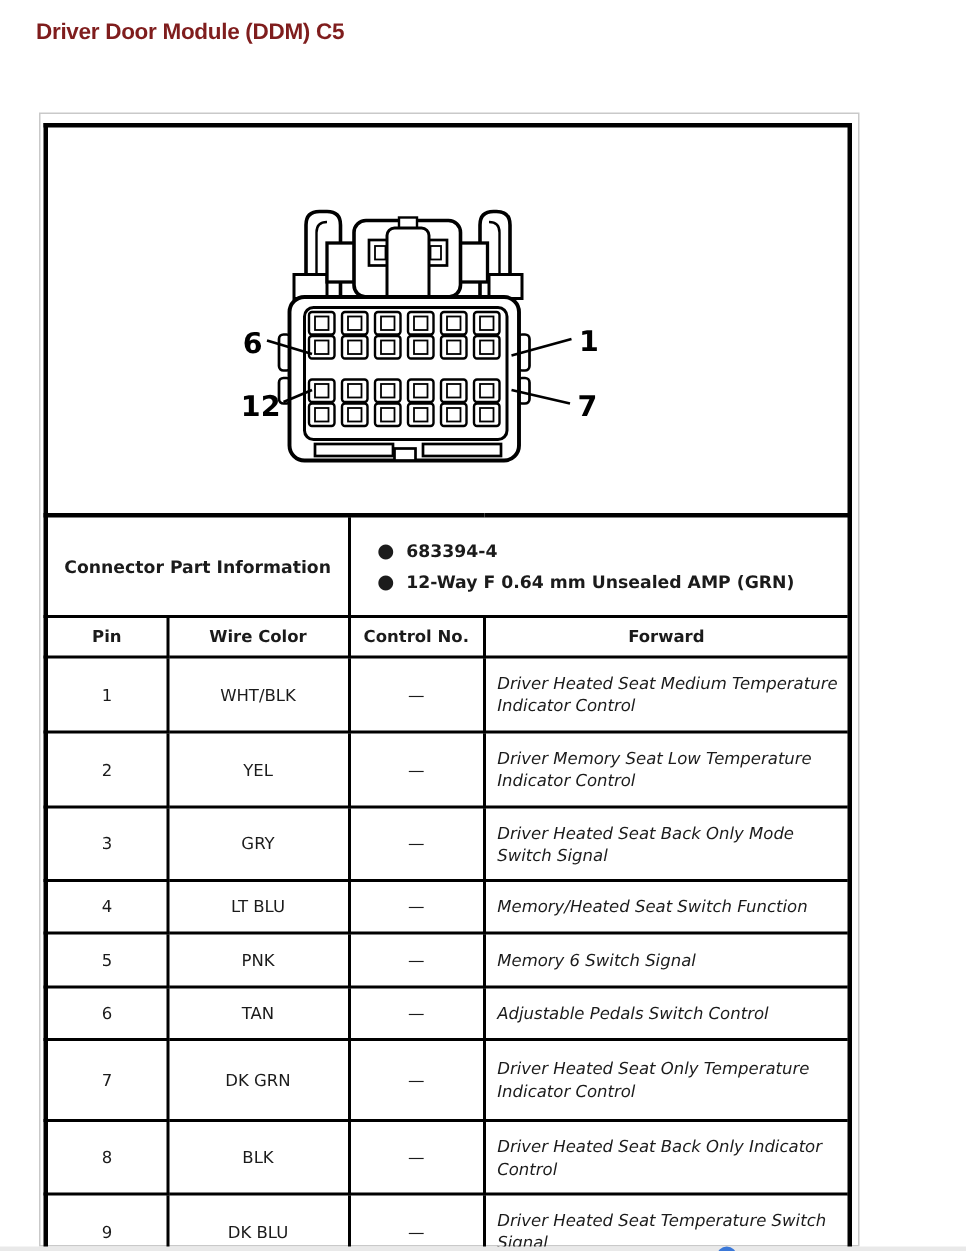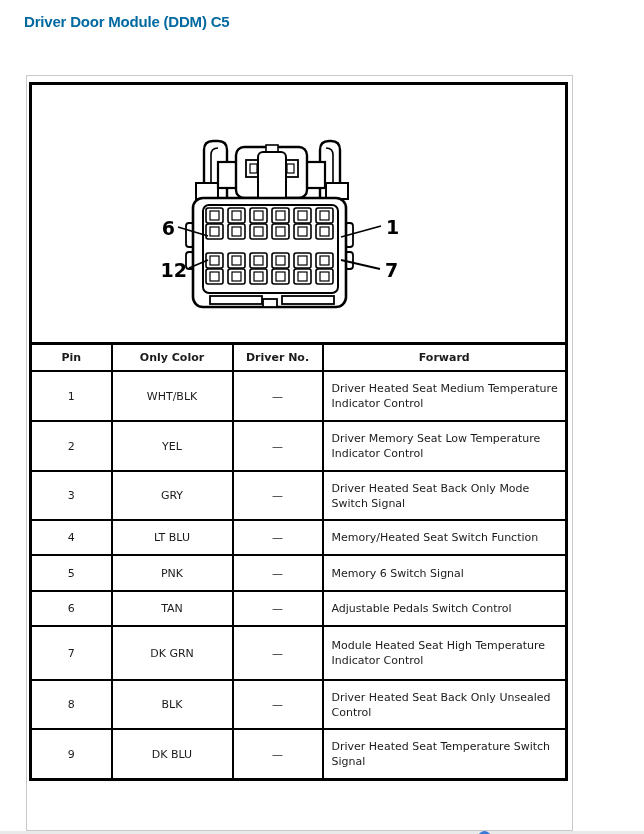--- a/index.html
+++ b/index.html
@@ -3,21 +3,21 @@
 <meta charset="utf-8">
 <style>
   html,body{margin:0;padding:0;}
   body{
     width:644px;height:834px;position:relative;overflow:hidden;
     background:#ffffff;font-family:"DejaVu Sans","Liberation Sans",sans-serif;
   }
   .page-title{
     position:absolute;left:24px;top:13px;margin:0;
     font-family:"Liberation Sans",sans-serif;
-    font-size:15px;font-weight:bold;color:#0369a1;letter-spacing:-0.2px;
+    font-size:15px;font-weight:bold;color:#7f1d1d;letter-spacing:-0.2px;
   }
   .figure{
     position:absolute;left:26px;top:75px;width:545px;height:754px;
     border:1px solid #c9c9c9;background:#fff;
   }
   .figure-inner{margin:6px 0 0 2px;width:539px;}
   .diagram{
     width:533px;height:257px;border:3px solid #000;border-bottom:none;
     background:#fff;position:relative;
   }
@@ -34,21 +34,21 @@
 
   td.center,th{text-align:center;vertical-align:middle;}
   th{font-size:11px;font-weight:bold;padding:0;}
   tr.hdr td, tr.hdr th{height:25px;}
   td.partinfo-label{
     height:63px;font-weight:bold;font-size:11.5px;text-align:center;vertical-align:middle;
   }
   td.partinfo-items{vertical-align:middle;padding-left:18px;}
   .bullet-line{display:flex;align-items:center;font-weight:bold;font-size:11.5px;line-height:21px;}
   .bullet-line .bullet{font-size:13px;margin-right:8px;line-height:21px;}
-  td.func{padding:4px 6px 4px 8px;line-height:15px;vertical-align:middle;}
+  td.func{padding:4px 6px 4px 8px;line-height:15px;vertical-align:middle;font-style:italic;}
   tr.h40 td{height:40px;} tr.h39 td{height:39px;} tr.h44 td{height:44px;}
   tr.h25 td{height:25px;} tr.h26 td{height:26px;}
 
   .bottom-band{
     position:absolute;left:0;top:831px;width:644px;height:3px;background:#e9e9e9;
   }
   .blue-dot{
     position:absolute;left:478px;top:831px;width:13px;height:13px;
     border-radius:50%;background:#3b78d8;
   }
@@ -142,24 +142,37 @@
     </div>
 
     <table class="pinout">
       <colgroup>
           <col class="c-pin">
           <col class="c-wire">
           <col class="c-circ">
           <col>
         </colgroup>
       <tbody>
+        <tr>
+          <td colspan="2" class="partinfo-label">Connector Part Information</td>
+          <td colspan="2" class="partinfo-items">
+            <div class="bullet-line">
+              <span class="bullet">●</span>
+              <span>683394-4</span>
+            </div>
+            <div class="bullet-line">
+              <span class="bullet">●</span>
+              <span>12-Way F 0.64 mm Unsealed AMP (GRN)</span>
+            </div>
+          </td>
+        </tr>
         <tr class="hdr">
           <th>Pin</th>
-          <th>Only Color</th>
-          <th>Driver No.</th>
+          <th>Wire Color</th>
+          <th>Control No.</th>
           <th>Forward</th>
         </tr>
         <tr class="h40">
           <td class="center">1</td>
           <td class="center">WHT/BLK</td>
           <td class="center">—</td>
           <td class="func">Driver Heated Seat Medium Temperature Indicator Control</td>
         </tr>
         <tr class="h40">
           <td class="center">2</td>
@@ -188,27 +201,27 @@
         <tr class="h25">
           <td class="center">6</td>
           <td class="center">TAN</td>
           <td class="center">—</td>
           <td class="func">Adjustable Pedals Switch Control</td>
         </tr>
         <tr class="h44">
           <td class="center">7</td>
           <td class="center">DK GRN</td>
           <td class="center">—</td>
-          <td class="func">Module Heated Seat High Temperature Indicator Control</td>
+          <td class="func">Driver Heated Seat Only Temperature Indicator Control</td>
         </tr>
         <tr class="h39">
           <td class="center">8</td>
           <td class="center">BLK</td>
           <td class="center">—</td>
-          <td class="func">Driver Heated Seat Back Only Unsealed Control</td>
+          <td class="func">Driver Heated Seat Back Only Indicator Control</td>
         </tr>
         <tr class="h40">
           <td class="center">9</td>
           <td class="center">DK BLU</td>
           <td class="center">—</td>
           <td class="func">Driver Heated Seat Temperature Switch Signal</td>
         </tr>
 
       </tbody>
     </table>

